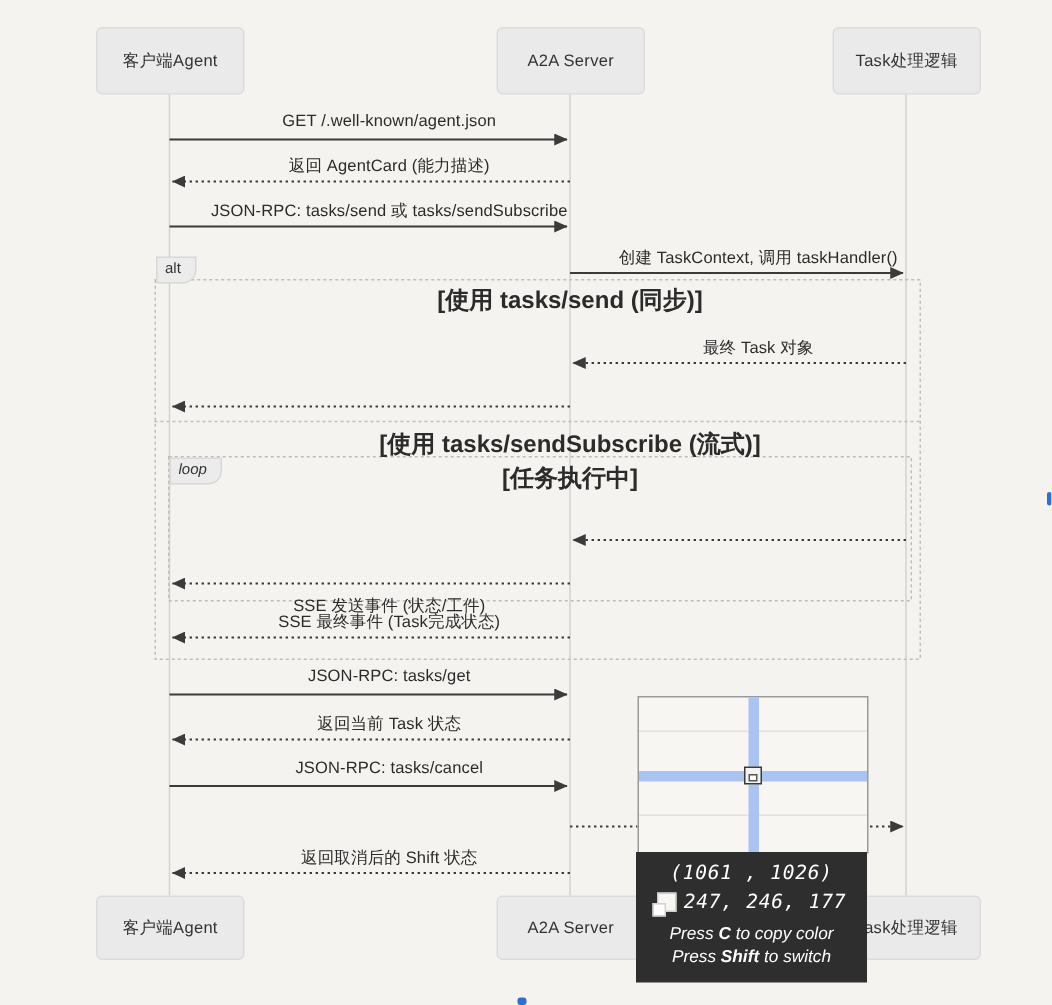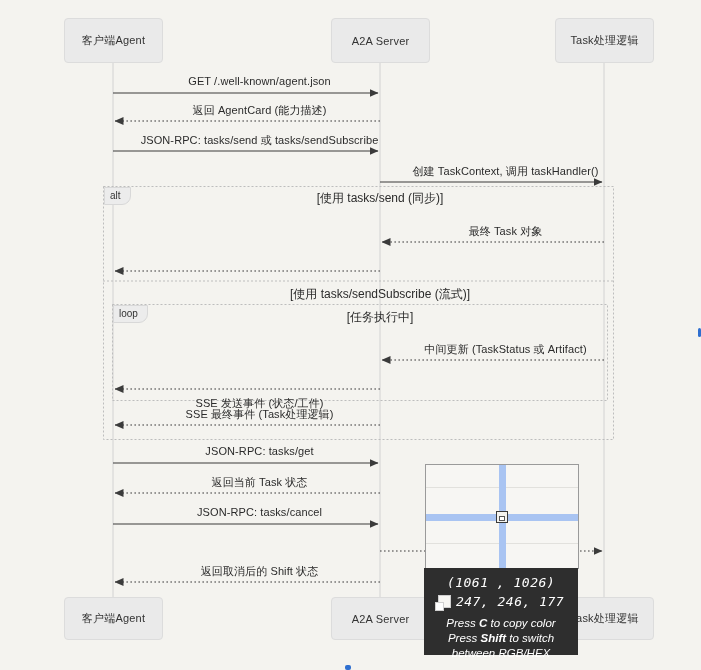--- a/index.html
+++ b/index.html
@@ -44,23 +44,24 @@
     background:#ececec;
     border:1px solid #d8d8d8;
     border-bottom-right-radius:9px;
     font-size:10px;color:#333;
     padding:1px 9px 2px 5px;
     box-sizing:border-box;
     line-height:13px;
   }
   .frag-cond{
     position:absolute;
-    font-size:12px;color:#2b2b2b;
+    font-size:16px;color:#2b2b2b;
     white-space:nowrap;
     transform:translateX(-50%);
+    font-weight:bold;
   }
 
   
   .picker{position:absolute;}
   .picker-glass{
     position:absolute;
     background:#f7f6f3;
     border:1px solid #9a9a9a;
     box-sizing:border-box;
     overflow:hidden;
@@ -189,33 +190,32 @@
     </div>
     <div class="actor" style="left:555px;top:597px;width:99px;height:43px;">
       <span>Task处理逻辑</span>
     </div>
 
     <div class="msg" style="left:247px;top:75px;">GET /.well-known/agent.json</div>
     <div class="msg" style="left:247px;top:103px;">返回 AgentCard (能力描述)</div>
     <div class="msg" style="left:247px;top:133px;">JSON-RPC: tasks/send 或 tasks/sendSubscribe</div>
     <div class="msg" style="left:493px;top:164px;">创建 TaskContext, 调用 taskHandler()</div>
     <div class="msg" style="left:493px;top:224px;">最终 Task 对象</div>
-    <div class="msg" style="left:493px;top:342px;">中间更新 (TaskStatus 或 Artifact)</div>
     <div class="msg" style="left:247px;top:371px;margin-top:25px;">SSE 发送事件 (状态/工件)</div>
-    <div class="msg" style="left:247px;top:407px;">SSE 最终事件 (Task处理逻辑)</div>
+    <div class="msg" style="left:247px;top:407px;">SSE 最终事件 (Task完成状态)</div>
     <div class="msg" style="left:247px;top:445px;">JSON-RPC: tasks/get</div>
     <div class="msg" style="left:247px;top:475px;">返回当前 Task 状态</div>
     <div class="msg" style="left:247px;top:506px;">JSON-RPC: tasks/cancel</div>
     <div class="msg" style="left:247px;top:564px;">返回取消后的 Shift 状态</div>
 
-    <div class="frag-tag" style="left:104px;top:187px;">alt</div>
+    <div class="frag-tag" style="left:104px;top:171px;">alt</div>
     <div class="frag-cond" style="left:380px;top:190px;">[使用 tasks/send (同步)]</div>
     <div class="frag-cond" style="left:380px;top:286px;">[使用 tasks/sendSubscribe (流式)]</div>
 
-    <div class="frag-tag" style="left:113px;top:305px;">loop</div>
+    <div class="frag-tag" style="left:113px;top:305px;font-style:italic;">loop</div>
     <div class="frag-cond" style="left:380px;top:309px;">[任务执行中]</div>
   </div>
 
   <div class="picker" style="left:4px;top:0;width:701px;height:504px;pointer-events:none;font-style:italic;">
 
     <div class="picker-glass" style="left:421px;top:464px;width:154px;height:105px;">
       <div class="glass-faintline" style="top:22px;"></div>
       <div class="glass-faintline" style="top:78px;"></div>
       <div class="glass-hline" style="top:49px;"></div>
       <div class="glass-vline" style="left:73px;"></div>
@@ -227,20 +227,19 @@
       <div class="tip-rgb">
         <span class="swatch"></span>
         <span>247, 246, 177</span>
       </div>
       <div class="tip-hint">
         <span>Press </span><b>C</b><span> to copy color</span>
       </div>
       <div class="tip-hint">
         <span>Press </span><b>Shift</b><span> to switch</span>
       </div>
-      <div class="tip-hint">between RGB/HEX</div>
     </div>
   </div>
 
   <div class="stray" style="left:698px;top:328px;width:3px;height:9px;border-radius:2px;"></div>
   <div class="stray" style="left:345px;top:665px;width:6px;height:5px;border-radius:2px;"></div>
 
 </div>
 
 </body></html>

